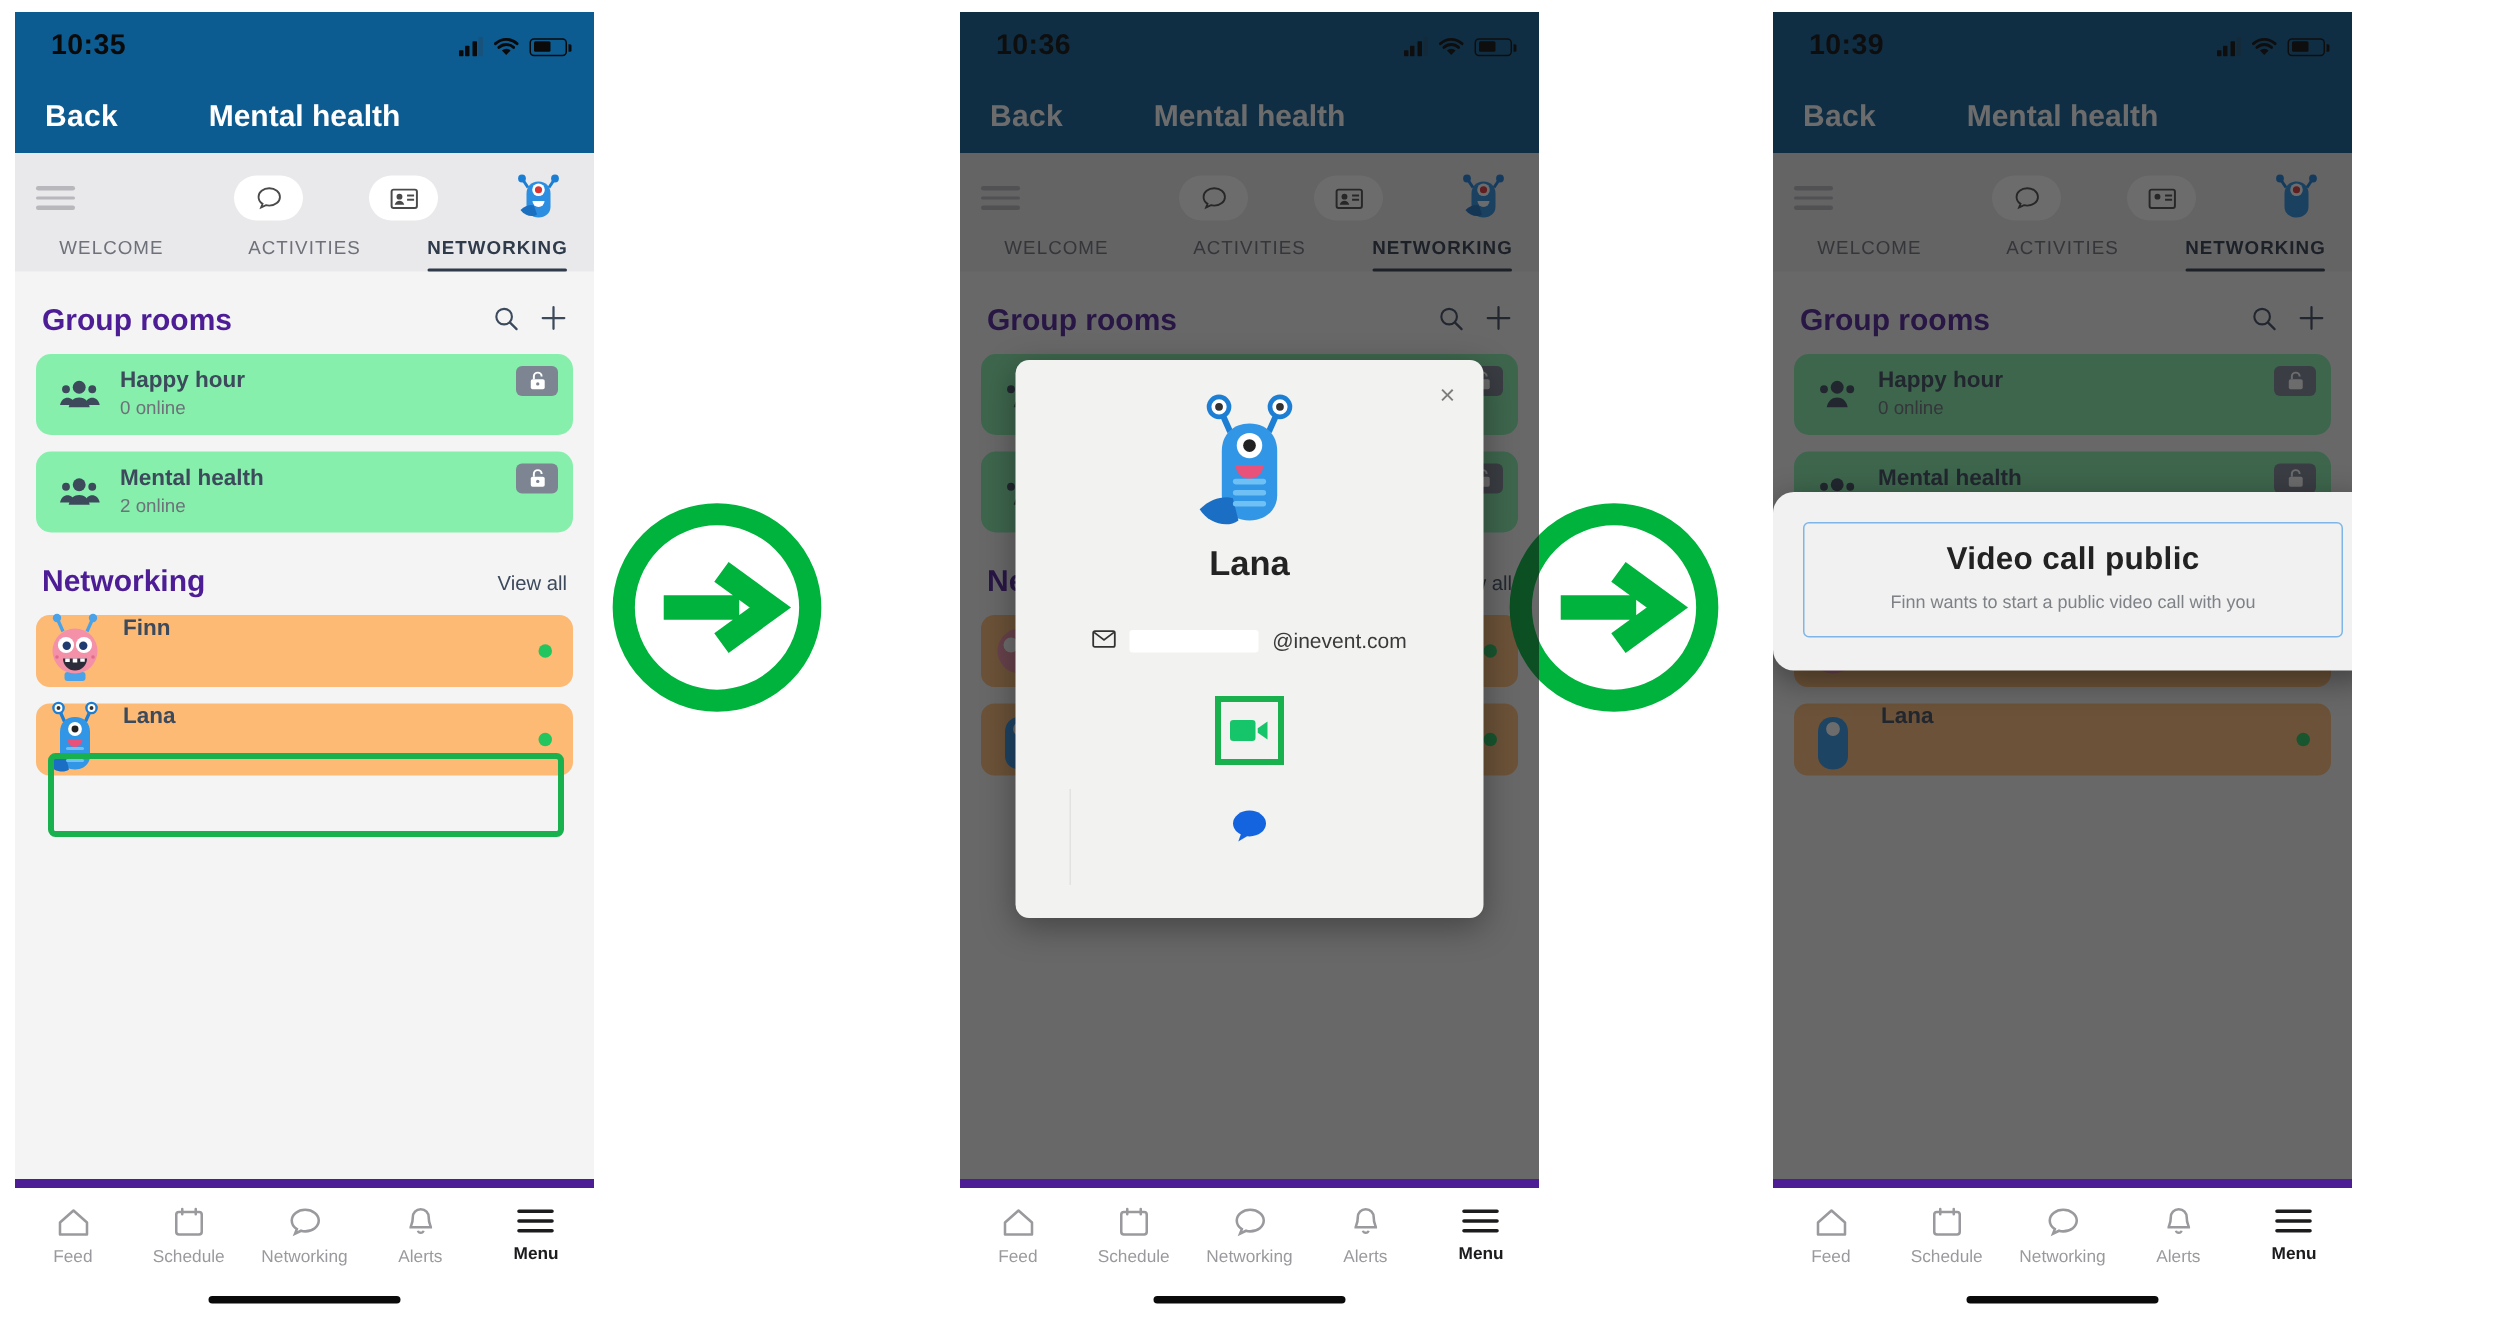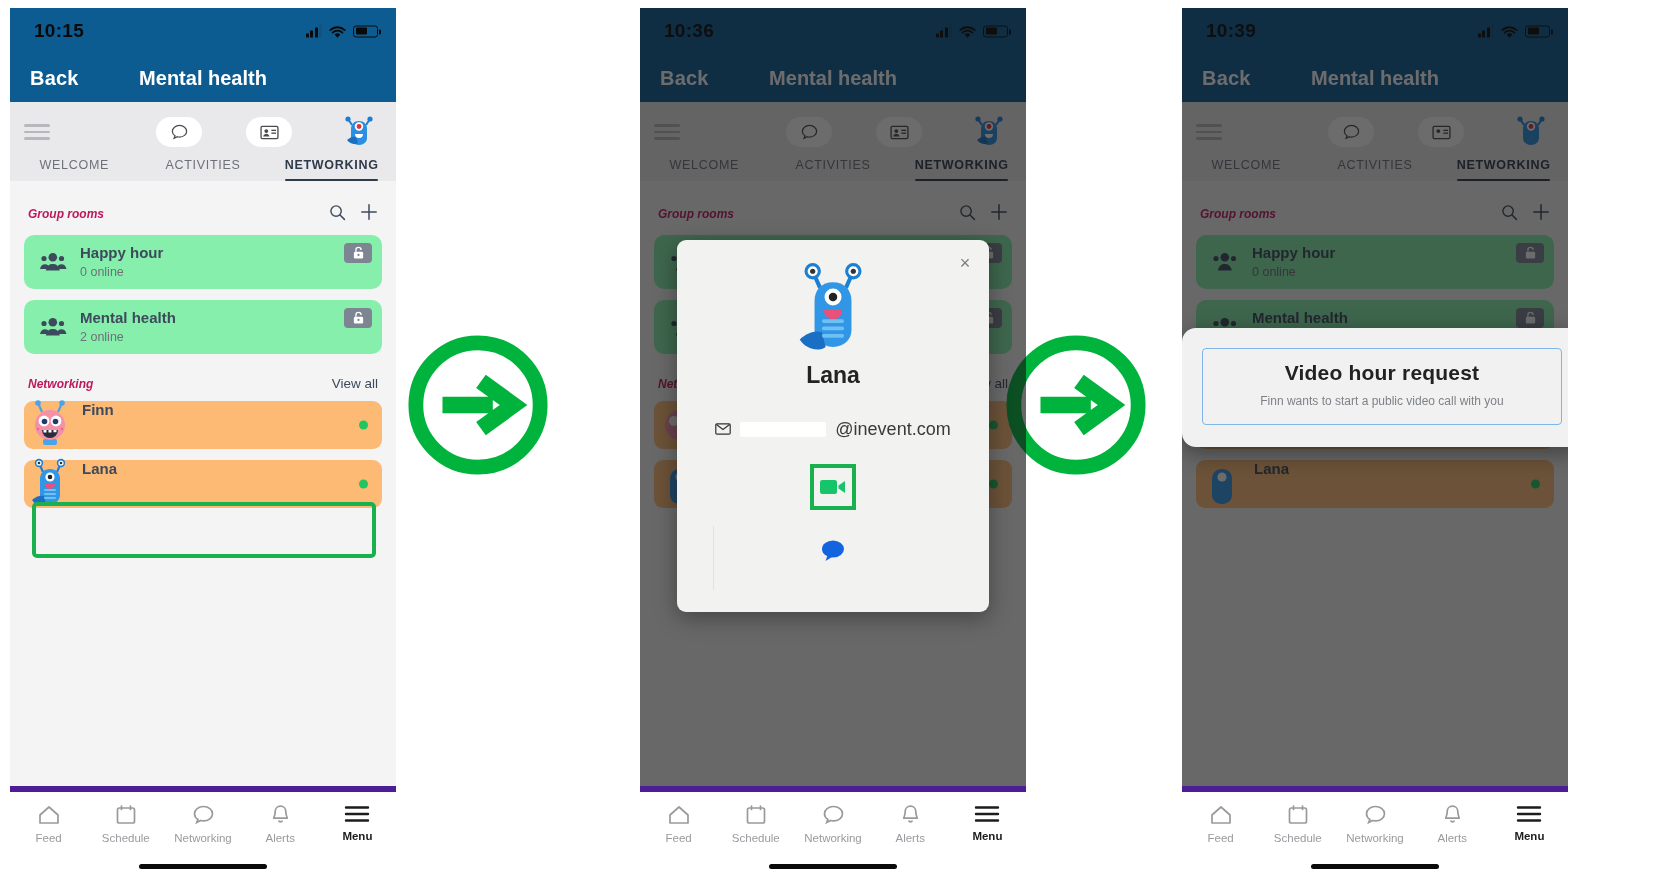--- a/index.html
+++ b/index.html
@@ -79,21 +79,21 @@
   .tablabel.active::after{
     content:""; position:absolute; left:14%; right:14%; bottom:0;
     height:2.5px; background:#2f3a4a; border-radius:2px;
   }
 
   
   .screen-body { background:#f4f4f5; height: 100%; padding: 0 14px; position:relative;}
   .sec-head {
     display:flex; align-items:center; margin: 22px 4px 10px;
   }
-  .sec-title { font-size:12px; font-weight:700; color:#be185d;font-style:italic; }
+  .sec-title { font-size:20px; font-weight:700; color:#4c1d95; }
   .sec-actions { margin-left:auto; display:flex; align-items:center; gap:14px; }
   .viewall { margin-left:auto; font-size:13.5px; color:#3d4a5c; }
 
   .room-card {
     background:#86efac; border-radius:10px; height:54px; margin-bottom:11px;
     display:flex; align-items:center; padding: 0 12px; position:relative;
   }
   .room-icon { width:34px; display:flex; justify-content:center;}
   .room-text { margin-left: 10px; }
   .room-name { font-size:15px; font-weight:700; color:#3d4a5c; line-height:1.25;}
@@ -141,21 +141,21 @@
   .profile-modal{
     position:absolute; z-index:30; left:37px; top:232px; width:312px; height:372px;
     background:#f2f2f0; border-radius:9px; box-shadow:0 6px 22px rgba(0,0,0,.35);
     overflow:hidden;
   }
   .pm-close{position:absolute;right:13px;top:12px;width:22px;height:22px;
     display:flex;align-items:center;justify-content:center;color:#7d7d7d;font-size:18px;line-height:1;}
   .pm-avatar{width:90px;height:96px;margin:22px auto 4px;display:block;}
   .pm-name{text-align:center;font-size:23px;font-weight:700;color:#232323;margin-top:4px;}
   .pm-email{display:flex;align-items:center;justify-content:center;gap:9px;margin-top:30px;
-    font-size:18px;color:#3a3a3a;}
+    font-size:14px;color:#3a3a3a;}
   .pm-email .redact{display:inline-block;width:86px;height:15px;background:#fff;border-radius:2px;}
   .pm-video{
     position:absolute;left:50%;transform:translateX(-50%);top:224px;
     width:46px;height:46px;display:flex;align-items:center;justify-content:center;
     border:4px solid #19b14e;
   }
   .pm-divider{position:absolute;left:36px;top:286px;width:1px;height:64px;background:#e2e2e0;}
   .pm-chat{position:absolute;left:50%;transform:translateX(-50%);top:298px;}
 
   
@@ -176,21 +176,21 @@
   #arrow1{left:404px;} #arrow2{left:1002px;}
 </style>
 </head>
 <body>
 
 <div class="stage">
 
   <div class="phone" id="phone1">
 
     <div class="statusbar">
-      <span class="status-time">10:15</span>
+      <span class="status-time">10:35</span>
       <span class="status-right">
         <span class="sig">
             <i></i>
             <i></i>
             <i></i>
             <i></i>
           </span>
         <span class="wifi">
           <svg width="17" height="13" viewBox="0 0 17 13">
               <path d="M8.5 12.2 5.6 9.1a4.3 4.3 0 0 1 5.8 0Z" fill="#0a0a0a"></path>
@@ -791,21 +791,21 @@
             </svg></span>
         <span class="person-name">Lana</span>
         <span class="online-dot"></span>
       </div>
     </div>
 
     <div class="dim"></div>
 
     <div class="call-dialog">
       <div class="cd-inner">
-        <div class="cd-title">Video hour request</div>
+        <div class="cd-title">Video call public</div>
         <div class="cd-msg">Finn wants to start a public video call with you</div>
       </div>
     </div>
 
     <div class="tabbar">
       <span class="tabbar-item">
         <svg width="24" height="22" viewBox="0 0 24 22">
             <path d="M3 11 12 3l9 8v8H3Z" fill="none" stroke="#9a9a9e" stroke-width="1.7" stroke-linejoin="round"></path>
           </svg>
         <span class="tabbar-label">Feed</span>

